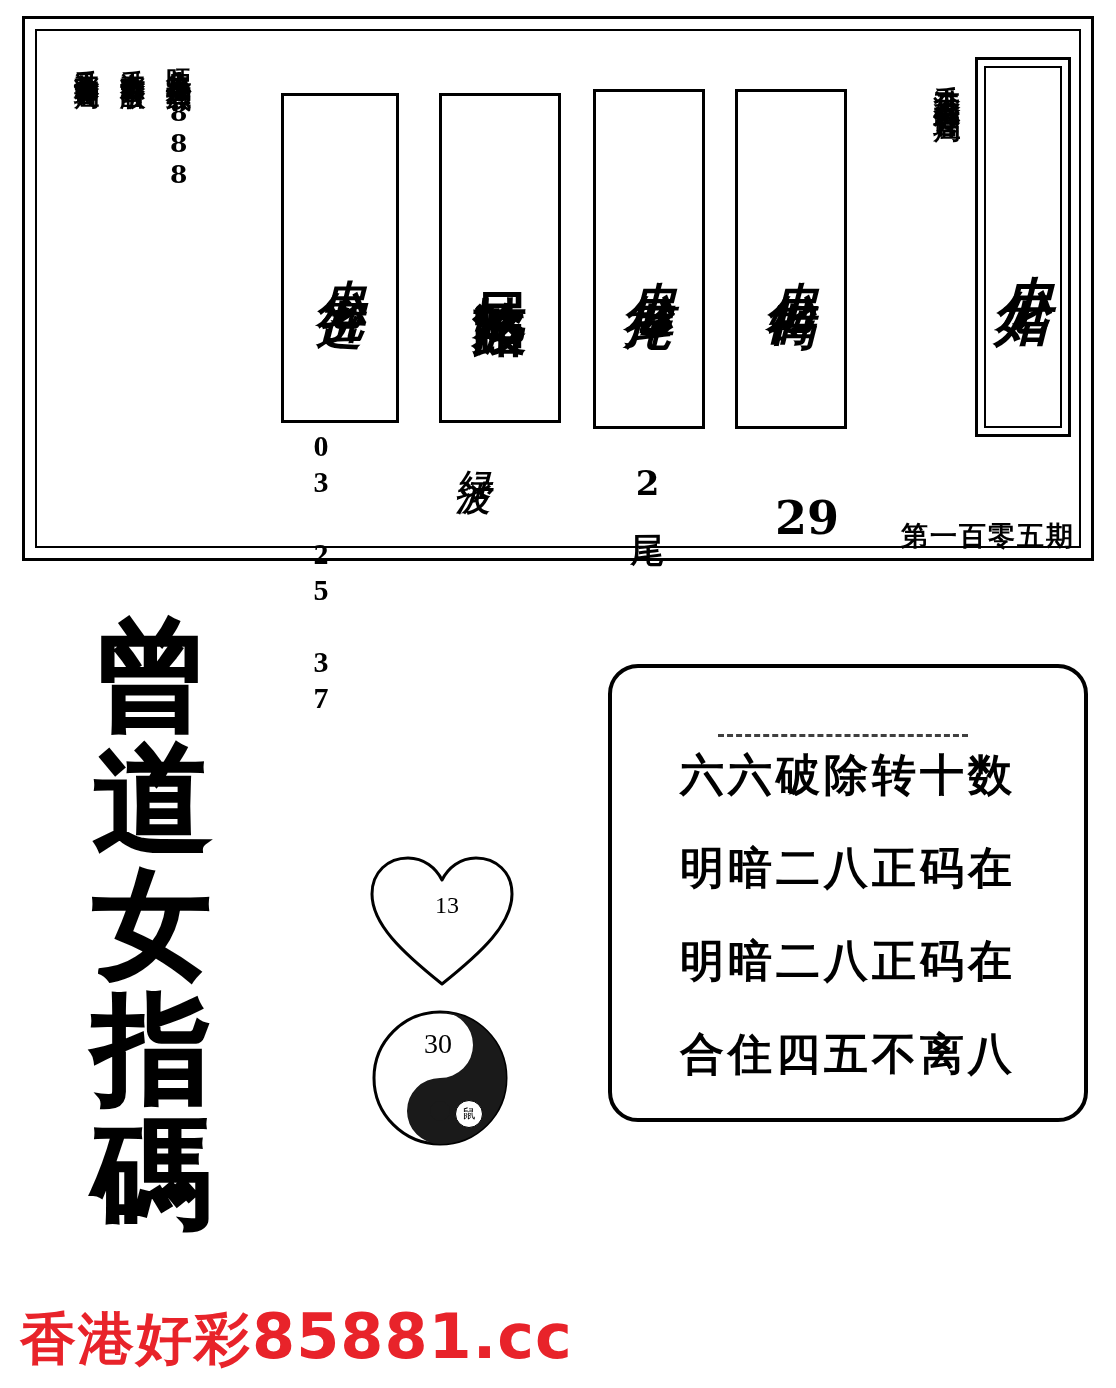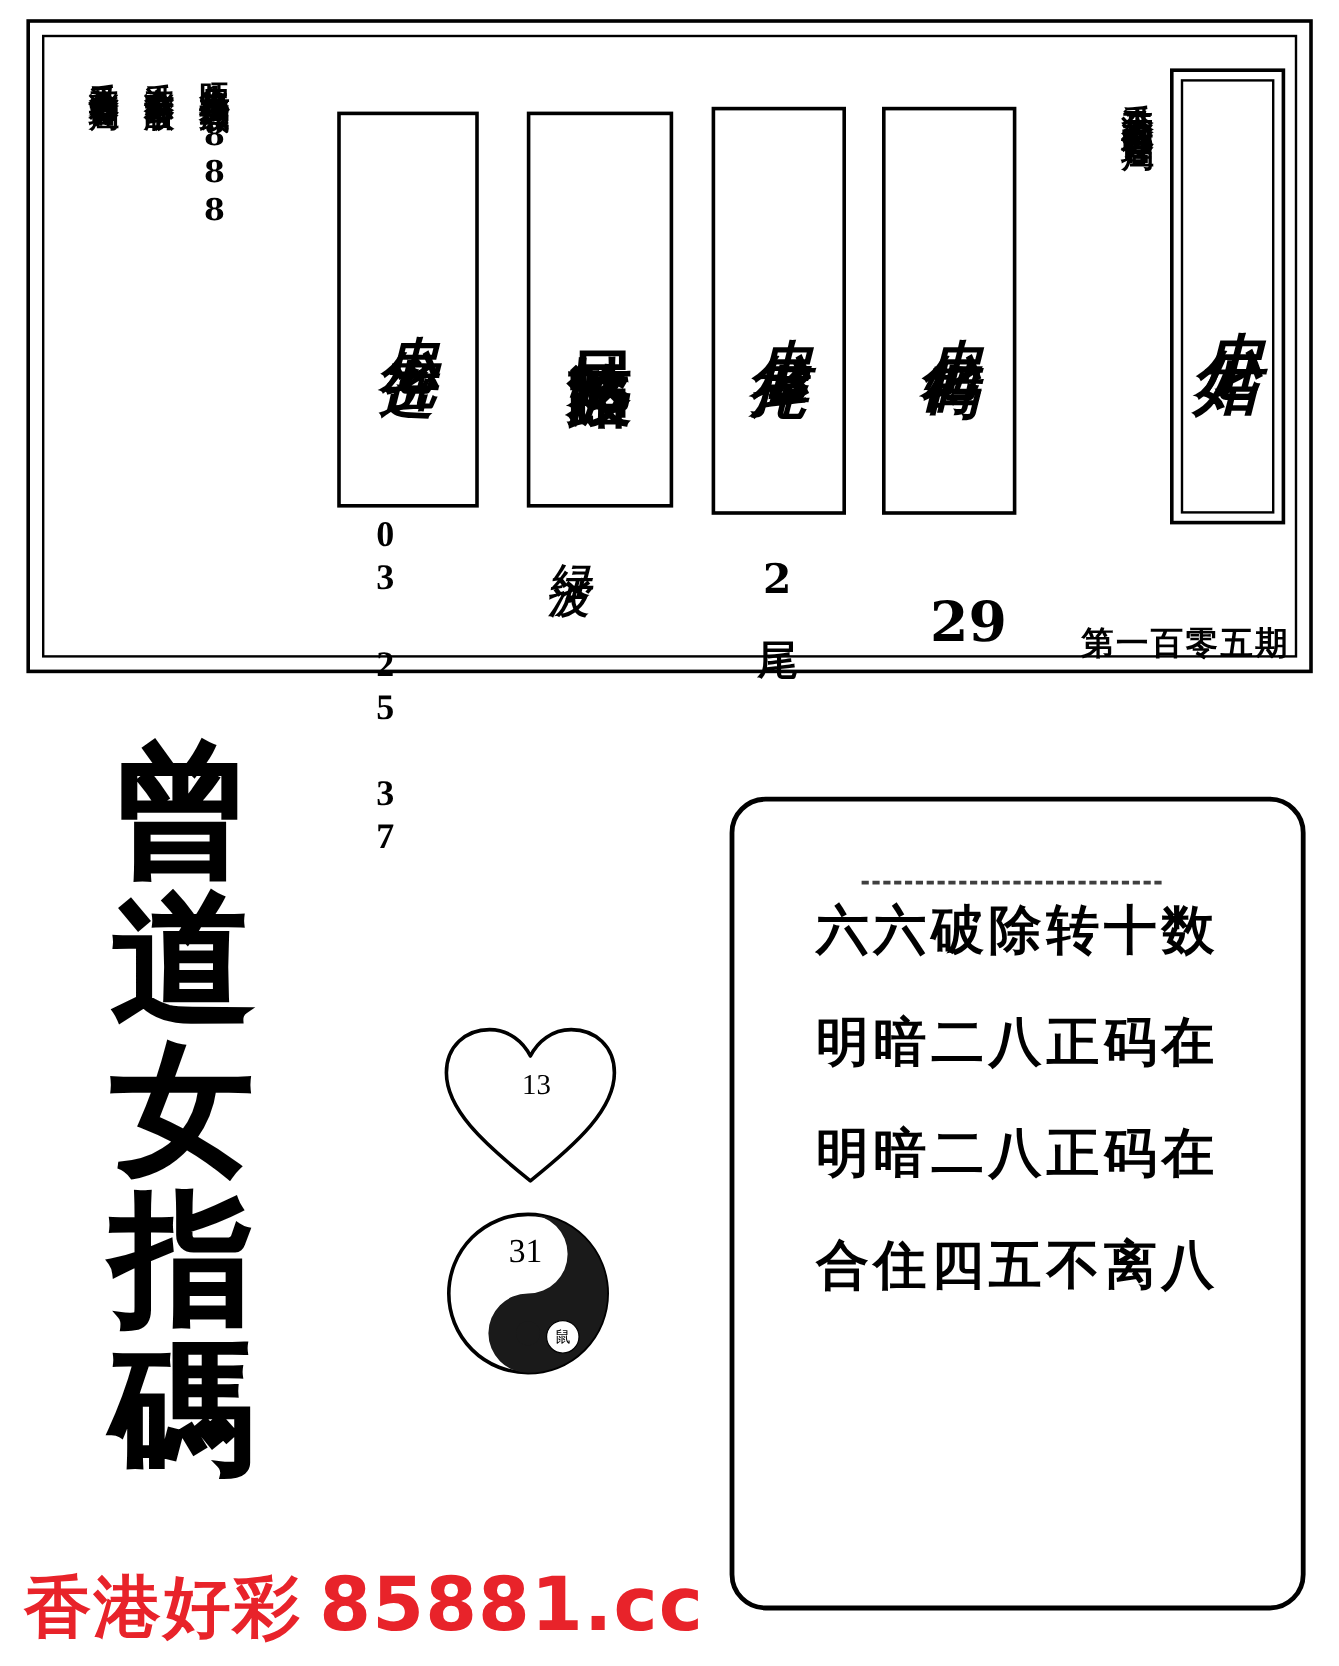--- a/index.html
+++ b/index.html
@@ -223,21 +223,21 @@
   }
   #zod-dove { left: 140px; top: 122px; }
   #zod-yin { left: 95px; top: 100px; width: 26px; height: 26px; font-size: 13px; border-width: 1px; }
 
   
   .poem-box {
     position: absolute;
     left: 608px;
     top: 664px;
     width: 480px;
-    height: 678px;
+    height: 458px;
     border: 4px solid #000;
     border-radius: 30px;
     box-sizing: border-box;
     background: #fff;
   }
   .poem-lines {
     position: absolute;
     left: 0; right: 0; top: 78px;
     display: flex;
     flex-direction: column;
@@ -260,21 +260,21 @@
     opacity: .75;
   }
 
   
   .footer {
     position: absolute;
     left: 20px;
     bottom: 10px;
     display: flex;
     align-items: baseline;
-    gap: 14px;
+    gap: 0;
   }
   .footer-cn {
     font-size: 56px;
     font-weight: bold;
     font-family: "DejaVu Sans", sans-serif;
     color: #e8232a;
     letter-spacing: 2px;
   }
   .footer-url {
     font-size: 62px;
@@ -361,21 +361,21 @@
   </div>
 
   <div class="icon-wrap" id="icon-yin">
     <svg width="160" height="150" viewBox="0 0 160 150">
       <circle cx="80" cy="78" r="66" fill="#ffffff" stroke="#000" stroke-width="3"></circle>
       <path d="M80 12 A 66 66 0 0 1 80 144 A 33 33 0 0 1 80 78 A 33 33 0 0 0 80 12 Z" fill="#1a1a1a"></path>
       <circle cx="80" cy="45" r="10" fill="#ffffff"></circle>
       <circle cx="80" cy="111" r="10" fill="#1a1a1a"></circle>
       <circle cx="80" cy="45" r="10" fill="#ffffff" stroke="none"></circle>
     </svg>
-    <div class="icon-num" id="num-yin">31</div>
+    <div class="icon-num" id="num-yin">30</div>
     <div class="zodiac-bubble" id="zod-yin">鼠</div>
   </div>
 
 </div>
 
 <div class="poem-box">
   <div class="poem-dots"></div>
   <div class="poem-lines">
     <div class="poem-line">六六破除转十数</div>
     <div class="poem-line">明暗二八正码在</div>

